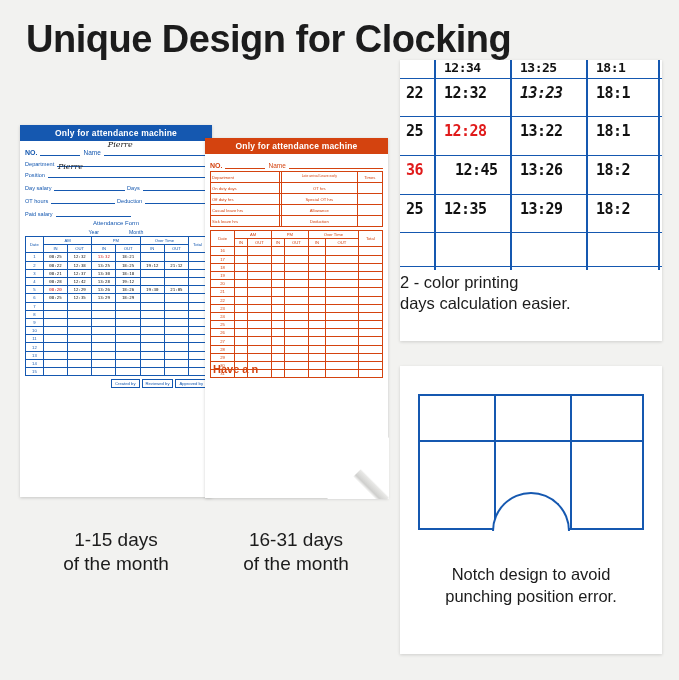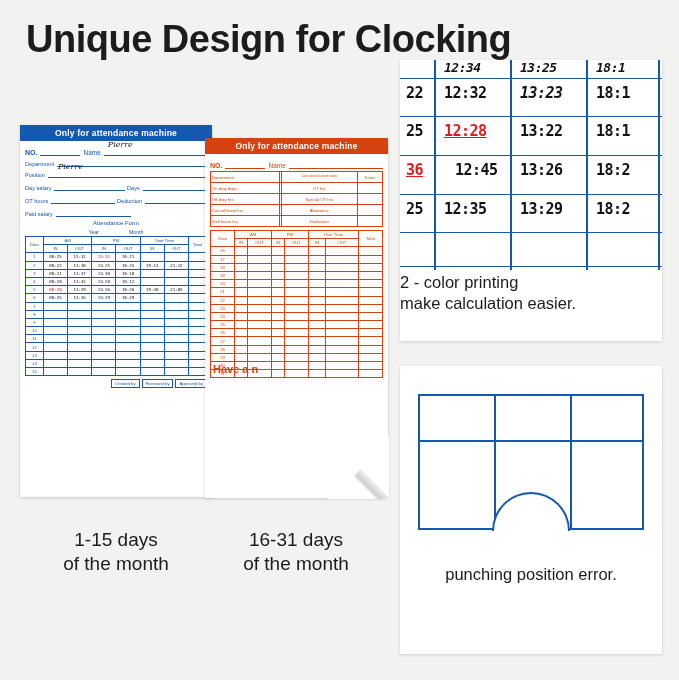--- a/index.html
+++ b/index.html
@@ -106,22 +106,22 @@
     background:#fff;box-shadow:0 1px 3px rgba(0,0,0,.15);overflow:hidden;
   }
   .zoomgrid{position:absolute;left:0;top:0;width:262px;height:210px;}
   .zoomgrid .vl{position:absolute;top:0;bottom:0;width:1.6px;background:#1558b0;}
   .zoomgrid .hl{position:absolute;left:0;right:0;height:1.3px;background:#1558b0;}
   .stamp{
     position:absolute;font-family:"DejaVu Sans Mono",monospace;
     font-size:15px;font-weight:700;color:#111;letter-spacing:-.5px;
     white-space:nowrap;
   }
-  .stamp.red{color:#e01b1b;text-decoration:underline;}
-  .stamp.sm{font-size:13px;font-style:italic;}
+  .stamp.red{color:#e01b1b;}
+  .stamp.sm{font-size:13px;}
   .zoomtext{
     position:absolute;left:0;right:0;top:212px;text-align:left;
     font-size:16.5px;line-height:1.3;color:#1c1c1c;
   }
 
   #card-notch{
     position:absolute;left:400px;top:366px;width:262px;height:288px;
     background:#fff;box-shadow:0 1px 3px rgba(0,0,0,.15);overflow:hidden;
   }
   .notchgrid{position:absolute;left:18px;top:28px;width:226px;height:136px;}
@@ -655,33 +655,34 @@
       <div class="stamp" style="left:196px;top:101px;">18:2</div>
 
       <div class="stamp" style="left:6px;top:140px;">25</div>
       <div class="stamp" style="left:44px;top:140px;">12:35</div>
       <div class="stamp" style="left:120px;top:140px;">13:29</div>
       <div class="stamp" style="left:196px;top:140px;">18:2</div>
     </div>
 
     <div class="zoomtext">
       <div>2 - color printing</div>
-      <div>make calculation easier.</div>
+      <div>days calculation easier.</div>
     </div>
   </div>
 
   <div id="card-notch">
     <div class="notchgrid">
       <div class="bd" style="left:0;top:0;right:0;height:2px;"></div>
       <div class="bd" style="left:0;top:0;bottom:0;width:2px;"></div>
       <div class="bd" style="right:0;top:0;bottom:0;width:2px;"></div>
       <div class="bd" style="left:0;top:46px;right:0;height:2px;"></div>
       <div class="bd" style="left:76px;top:0;bottom:0;width:2px;"></div>
       <div class="bd" style="left:152px;top:0;bottom:0;width:2px;"></div>
       <div class="bd" style="left:0;bottom:0;right:0;height:2px;"></div>
       <div class="notch-cut"></div>
     </div>
     <div class="notchtext">
+      <div>Notch design to avoid</div>
       <div>punching position error.</div>
     </div>
   </div>
 
 </div>
 
 </body></html>

